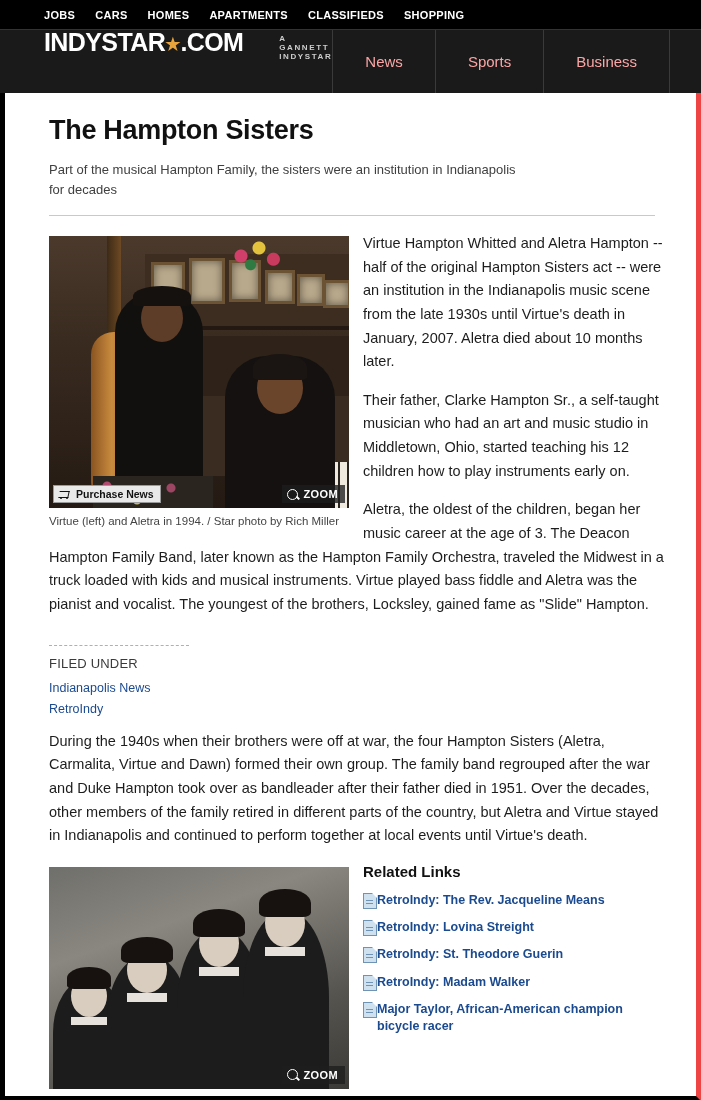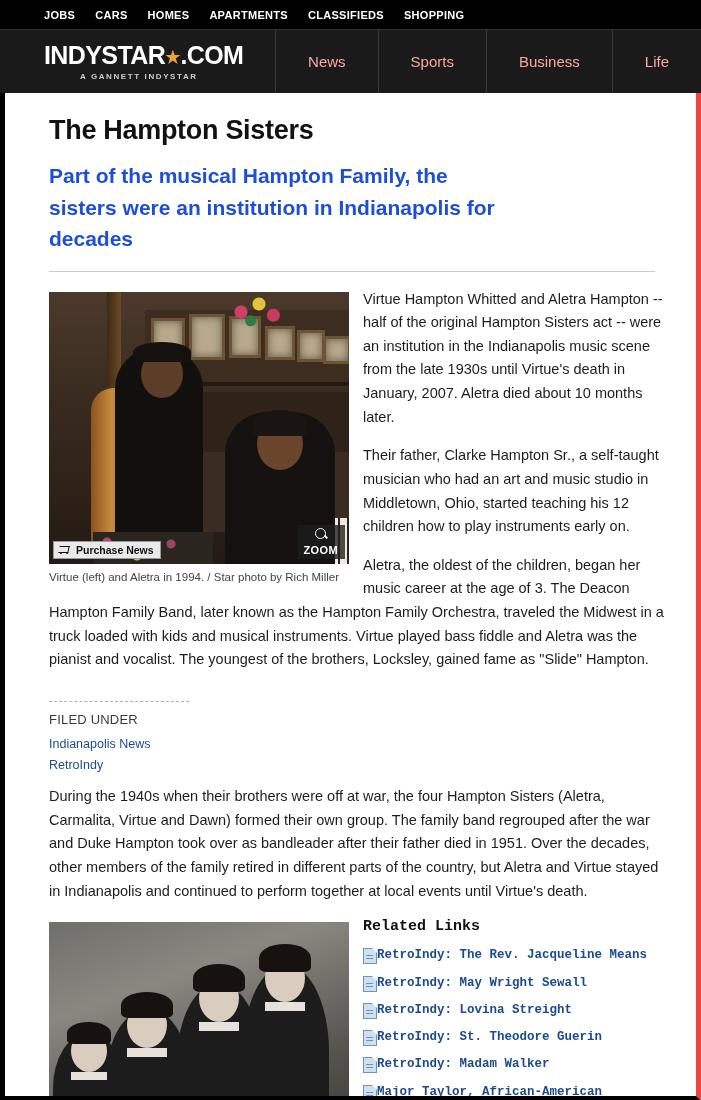--- a/index.html
+++ b/index.html
@@ -44,21 +44,21 @@
   .masthead {
     background: #1a1a1a;
     height: 63px;
     display: flex;
     align-items: stretch;
     border-top: 1px solid #333;
     position: relative;
   }
   .logo-wrap {
     display: flex;
-    flex-direction: column;
+    flex-direction: row;
     justify-content: center;
     padding-left: 44px;
     flex: 1;
   }
   .logo-main {
     color: #ffffff;
     font-size: 25px;
     font-weight: bold;
     letter-spacing: -0.6px;
     line-height: 1;
@@ -109,23 +109,23 @@
     padding: 22px 10px 0 44px;
   }
   h1.headline {
     font-size: 27px;
     color: #111;
     margin: 0 0 14px 0;
     font-weight: bold;
     letter-spacing: -0.3px;
   }
   .subhead {
-    font-size: 21px;
-    color: #1d4ed8;
-    font-weight: bold;
+    font-size: 13px;
+    color: #404040;
+    font-weight: normal;
     line-height: 1.5;
     margin: 0 0 16px 0;
     max-width: 470px;
   }
   .rule {
     border: 0;
     border-top: 1px solid #c9c9c9;
     margin: 0 14px 16px 0;
   }
 
@@ -176,21 +176,20 @@
     bottom: 5px;
     background: rgba(30,30,30,0.78);
     color: #ffffff;
     font-size: 11px;
     font-weight: bold;
     padding: 3px 7px 3px 5px;
     display: flex;
     align-items: center;
     gap: 5px;
     letter-spacing: 0.4px;
-    flex-direction: column;
   }
   .mag {
     display: inline-block;
     width: 9px;
     height: 9px;
     border: 1.6px solid currentColor;
     border-radius: 50%;
     position: relative;
   }
   .mag::after {
@@ -385,21 +384,20 @@
     display: block;
     color: #1b4a8f;
     font-size: 12.5px;
     text-decoration: none;
     line-height: 1.65;
   }
 
   
   .related {
     margin: 8px 10px 0 207px;
-    font-family: Liberation Mono, monospace;
   }
   .related h3 {
     font-size: 15px;
     color: #111;
     margin: 0 0 12px 0;
   }
   .related-item {
     display: flex;
     align-items: flex-start;
     margin-bottom: 10px;
@@ -561,24 +559,20 @@
 
         <div class="related">
           <h3>Related Links</h3>
 
           <div class="related-item">
             <span class="doc-icon"></span>
             <a href="#">RetroIndy: The Rev. Jacqueline Means</a>
           </div>
           <div class="related-item">
             <span class="doc-icon"></span>
-            <a href="#">RetroIndy: May Wright Sewall</a>
-          </div>
-          <div class="related-item">
-            <span class="doc-icon"></span>
             <a href="#">RetroIndy: Lovina Streight</a>
           </div>
           <div class="related-item">
             <span class="doc-icon"></span>
             <a href="#">RetroIndy: St. Theodore Guerin</a>
           </div>
           <div class="related-item">
             <span class="doc-icon"></span>
             <a href="#">RetroIndy: Madam Walker</a>
           </div>

